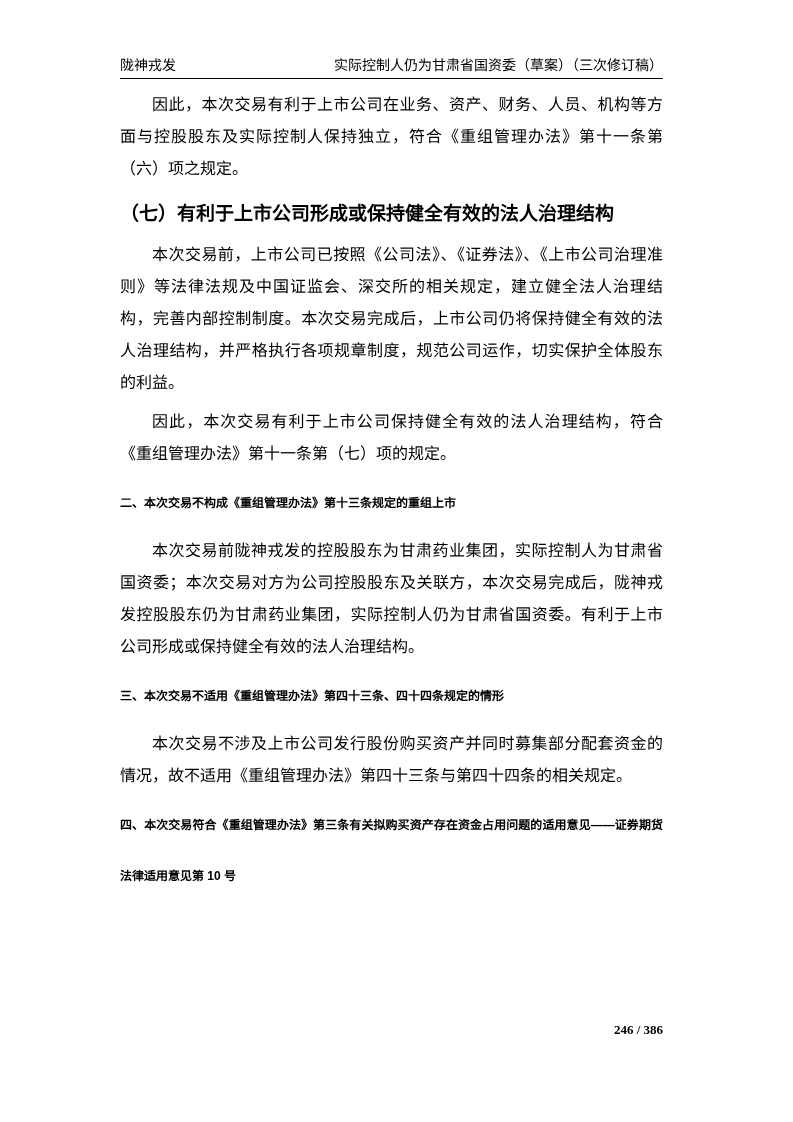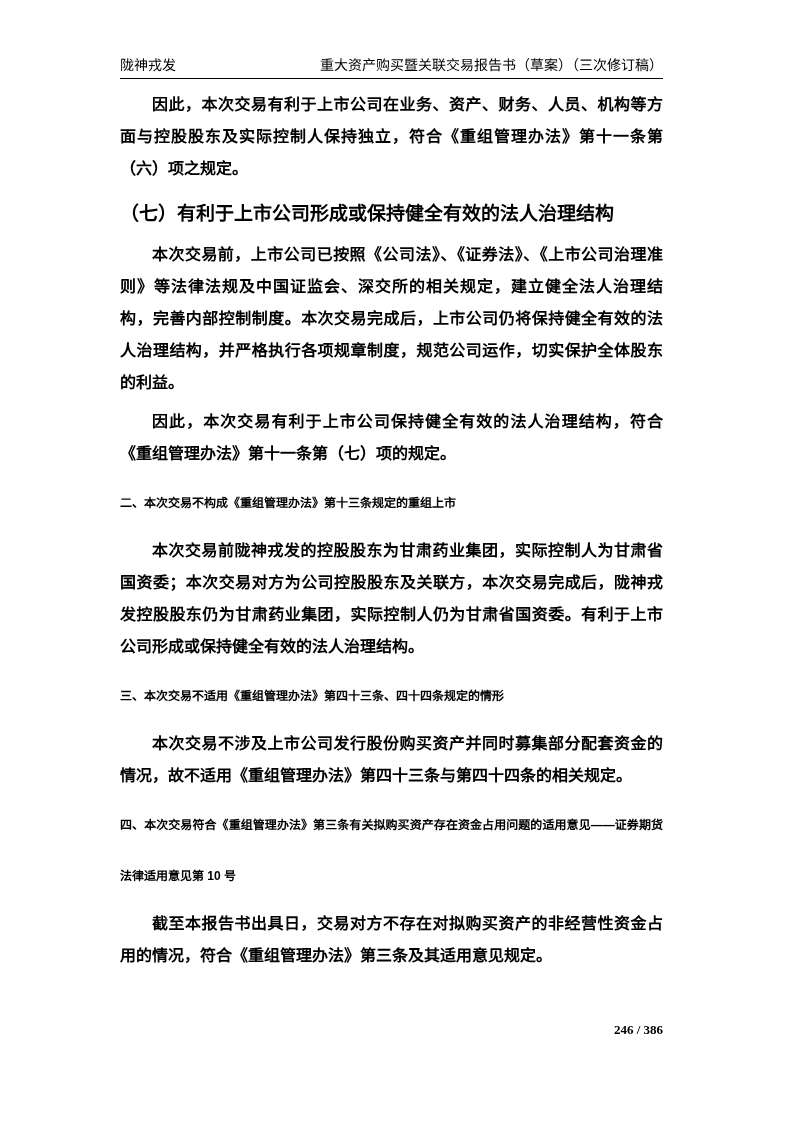--- a/index.html
+++ b/index.html
@@ -33,21 +33,20 @@
   .content {
     padding-top: 10px;
   }
   .para {
     font-size: 16px;
     line-height: 32px;
     text-align: justify;
     text-justify: inter-ideograph;
     text-indent: 2em;
     margin: 0 0 7px 0;
-    font-weight: bold;
   }
   .heading-sub {
     font-family: "Liberation Sans", "DejaVu Sans", sans-serif;
     font-weight: bold;
     font-size: 19px;
     line-height: 26px;
     margin: 16px 0 12px 0;
     text-align: justify;
   }
   .heading-main {
@@ -68,31 +67,30 @@
     font-family: "Liberation Serif", "DejaVu Serif", serif;
   }
 </style>
 </head>
 <body>
 
 <div class="page">
 
   <div class="doc-header">
     <span class="hleft">陇神戎发</span>
-    <span class="hright">重大资产购买暨关联交易报告书（草案）（三次修订稿）</span>
+    <span class="hright">实际控制人仍为甘肃省国资委（草案）（三次修订稿）</span>
   </div>
 
   <div class="content" id="content">
       <div class="para">因此，本次交易有利于上市公司在业务、资产、财务、人员、机构等方面与控股股东及实际控制人保持独立，符合《重组管理办法》第十一条第（六）项之规定。</div>
       <div class="heading-sub">（七）有利于上市公司形成或保持健全有效的法人治理结构</div>
       <div class="para">本次交易前，上市公司已按照《公司法》、《证券法》、《上市公司治理准则》等法律法规及中国证监会、深交所的相关规定，建立健全法人治理结构，完善内部控制制度。本次交易完成后，上市公司仍将保持健全有效的法人治理结构，并严格执行各项规章制度，规范公司运作，切实保护全体股东的利益。</div>
       <div class="para">因此，本次交易有利于上市公司保持健全有效的法人治理结构，符合《重组管理办法》第十一条第（七）项的规定。</div>
       <div class="heading-main">二、本次交易不构成《重组管理办法》第十三条规定的重组上市</div>
       <div class="para">本次交易前陇神戎发的控股股东为甘肃药业集团，实际控制人为甘肃省国资委；本次交易对方为公司控股股东及关联方，本次交易完成后，陇神戎发控股股东仍为甘肃药业集团，实际控制人仍为甘肃省国资委。有利于上市公司形成或保持健全有效的法人治理结构。</div>
       <div class="heading-main">三、本次交易不适用《重组管理办法》第四十三条、四十四条规定的情形</div>
       <div class="para">本次交易不涉及上市公司发行股份购买资产并同时募集部分配套资金的情况，故不适用《重组管理办法》第四十三条与第四十四条的相关规定。</div>
       <div class="heading-main">四、本次交易符合《重组管理办法》第三条有关拟购买资产存在资金占用问题的适用意见——证券期货法律适用意见第 10 号</div>
-      <div class="para">截至本报告书出具日，交易对方不存在对拟购买资产的非经营性资金占用的情况，符合《重组管理办法》第三条及其适用意见规定。</div>
     </div>
 
   <div class="page-number">246 / 386</div>
 
 </div>
 
 </body></html>

